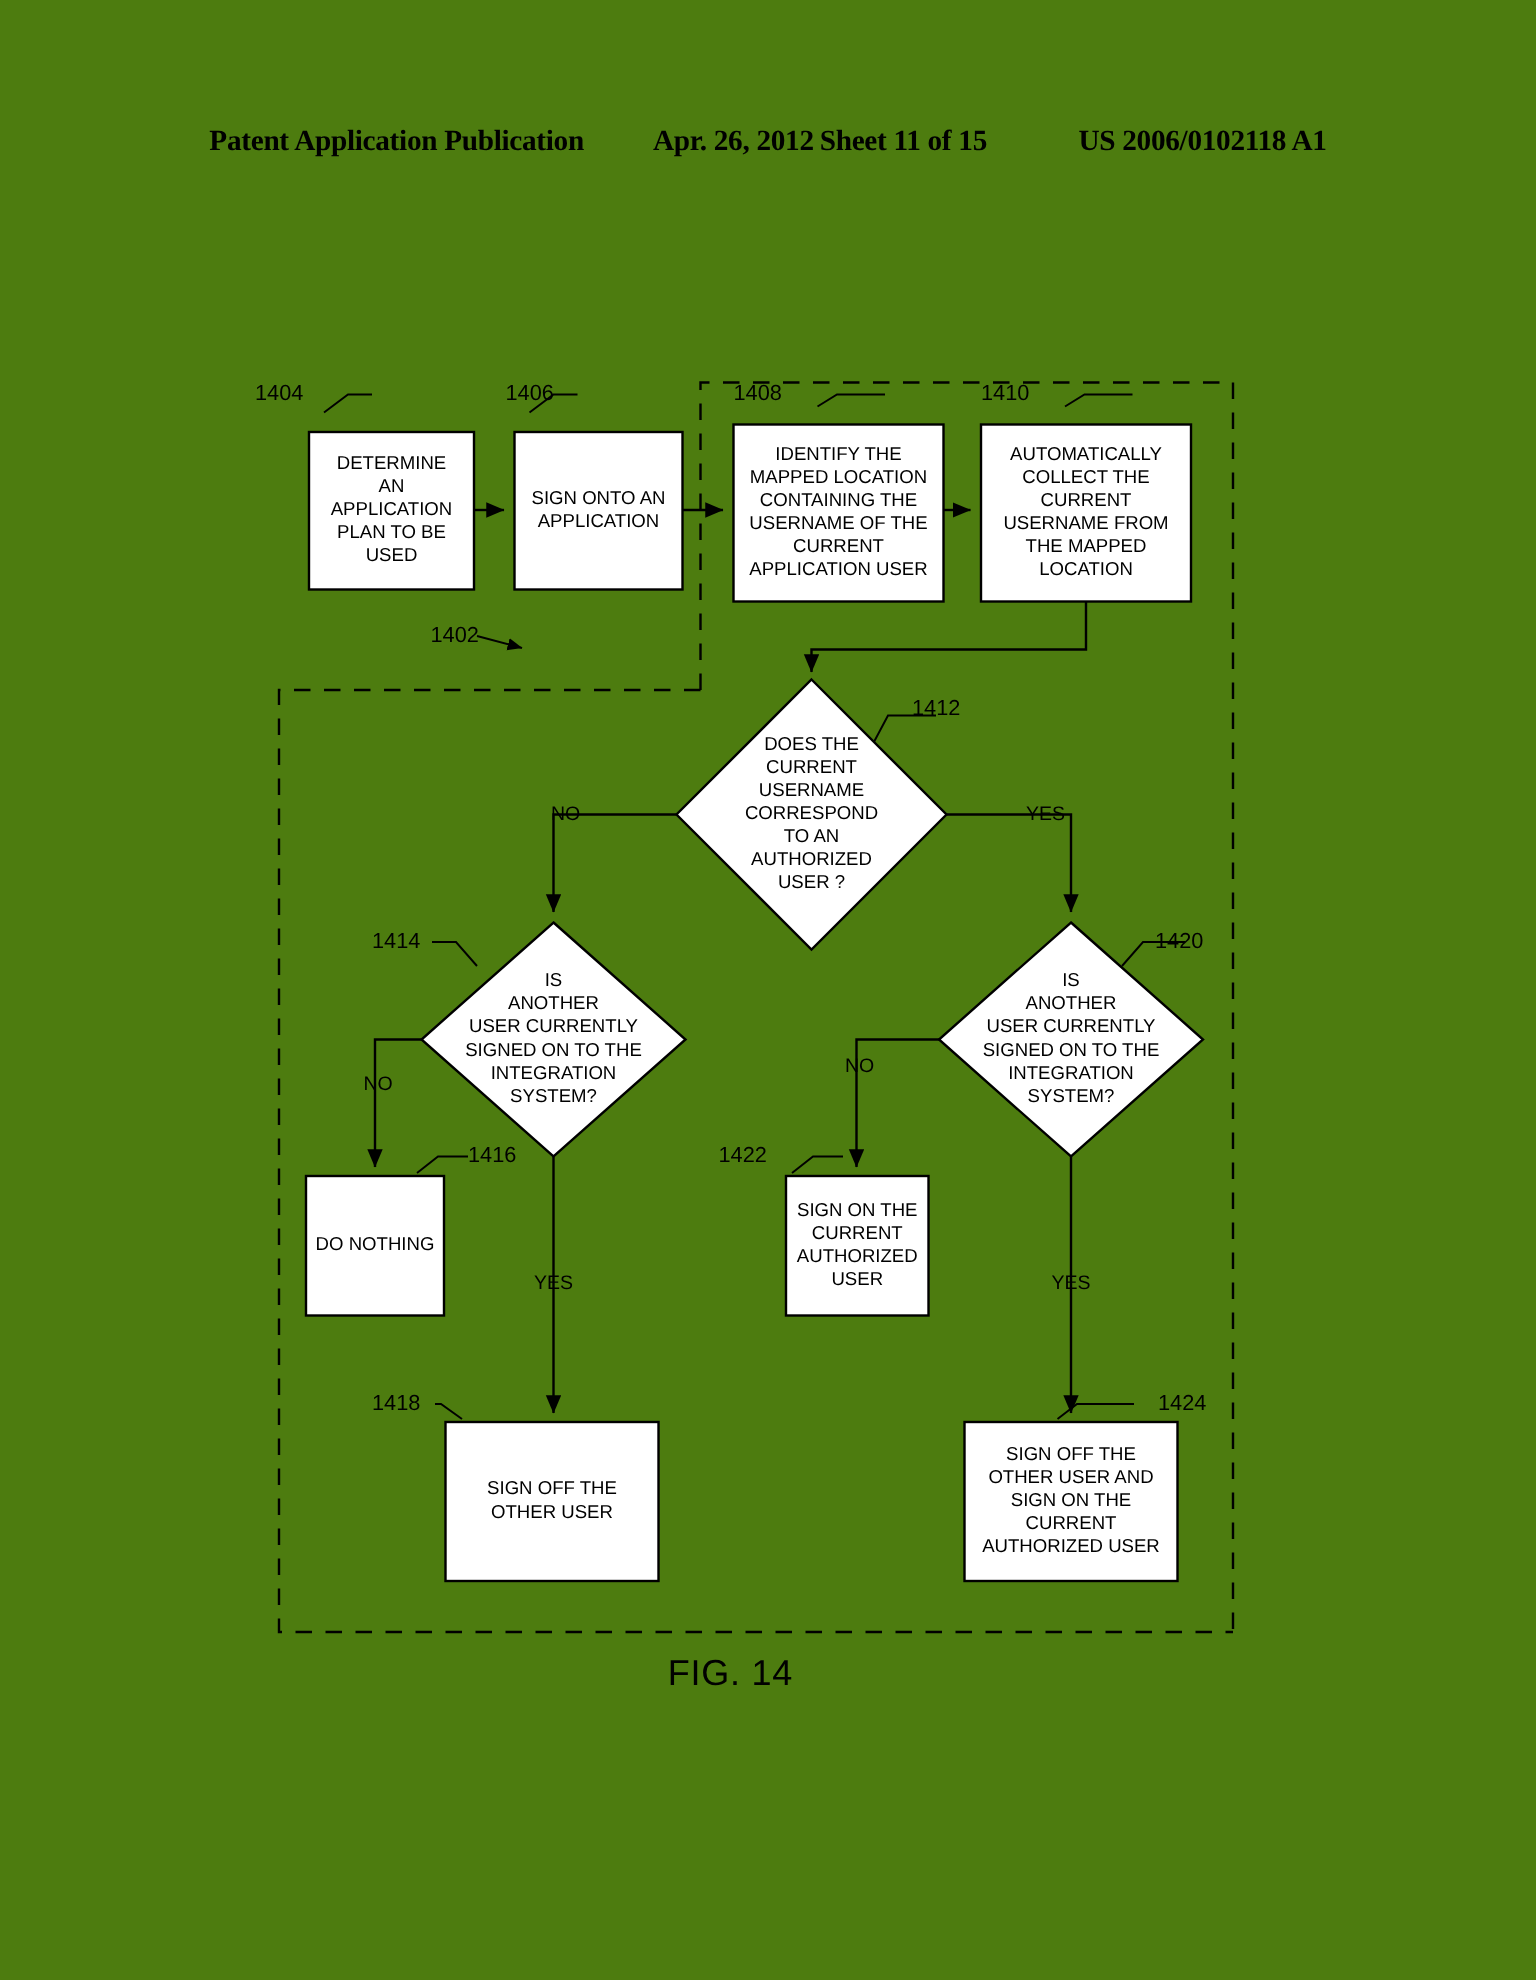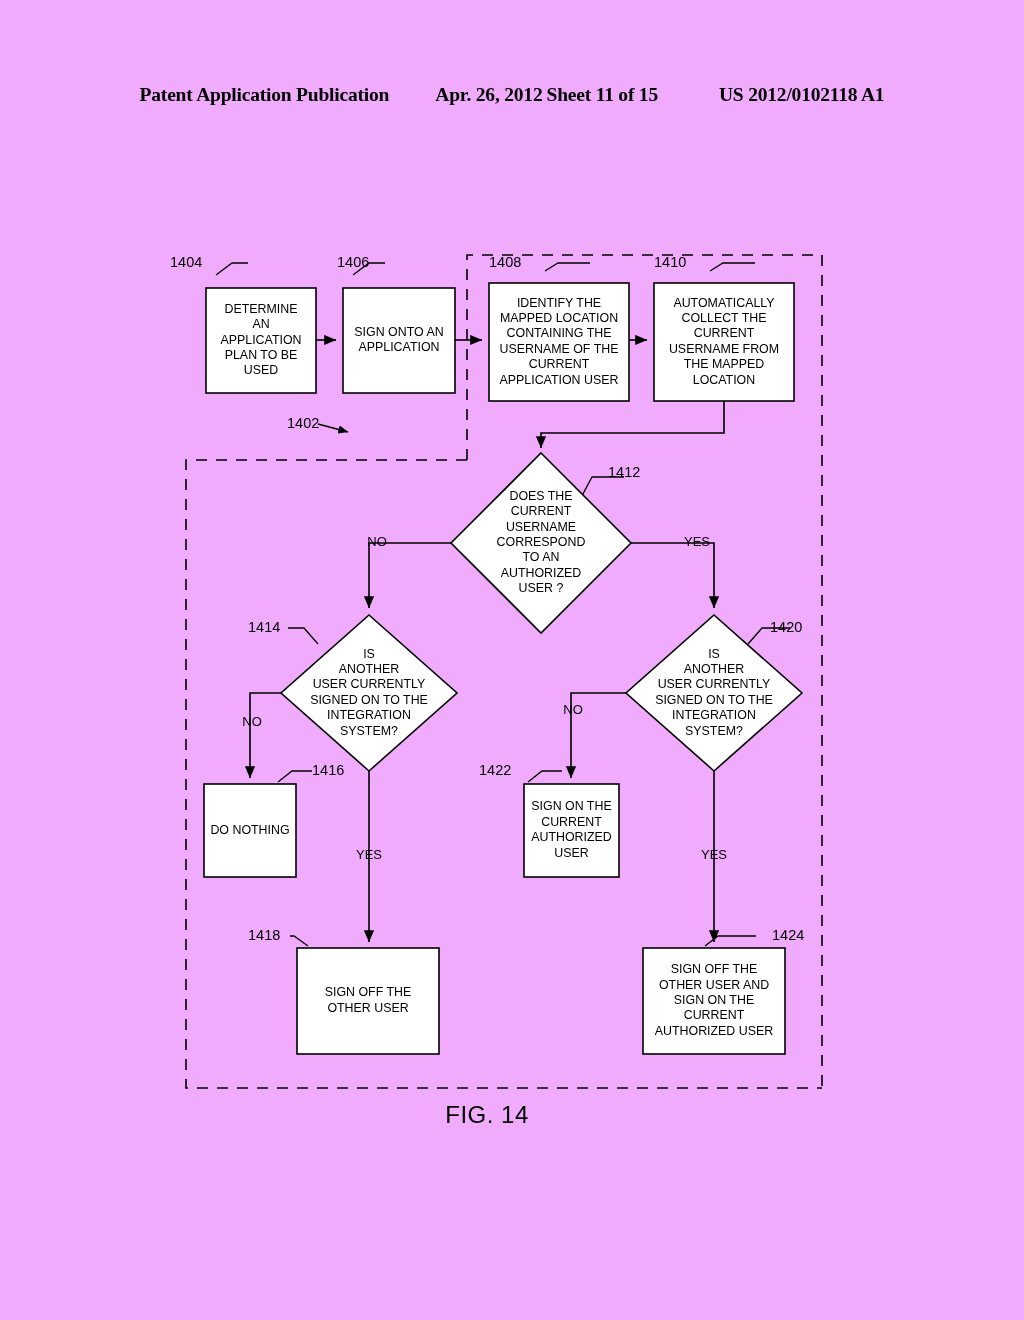--- a/index.html
+++ b/index.html
@@ -13,21 +13,21 @@
     height: 1320px;
     font-family: "Liberation Sans", sans-serif;
     color: #000000;
     position: relative;
     overflow: hidden;
   }
   #page {
     position: relative;
     width: 1024px;
     height: 1320px;
-    background: #f0abfc;
+    background: #4d7c0f;
   }
   .pub-header {
     position: absolute;
     top: 84px;
     left: 0;
     width: 1024px;
     display: flex;
     justify-content: center;
     align-items: baseline;
     font-family: "Liberation Serif", serif;
@@ -102,21 +102,21 @@
 </style>
 </head>
 <body>
 
 <div id="page">
 
   <div class="pub-header">
     <span class="seg-title">Patent Application Publication</span>
     <span class="seg-date">Apr. 26, 2012</span>
     <span class="seg-sheet">Sheet 11 of 15</span>
-    <span class="seg-number">US 2012/0102118 A1</span>
+    <span class="seg-number">US 2006/0102118 A1</span>
   </div>
 
   <div id="figure-area">
     <svg id="flow-svg" width="1024" height="1320" viewBox="0 0 1024 1320">
       <defs>
         <marker id="arrow" markerWidth="9" markerHeight="9" refX="7.4" refY="3.2" orient="auto" markerUnits="strokeWidth">
           <path d="M0,0 L7.6,3.2 L0,6.4 z" fill="#000000"></path>
         </marker>
       </defs>
 

